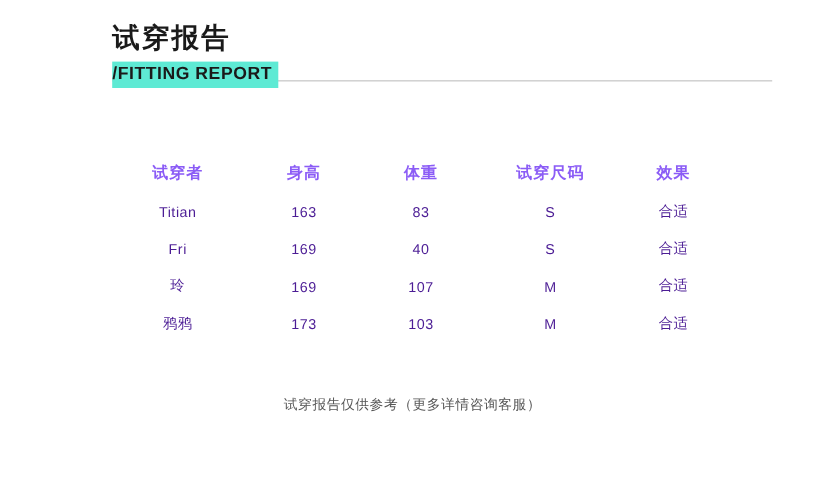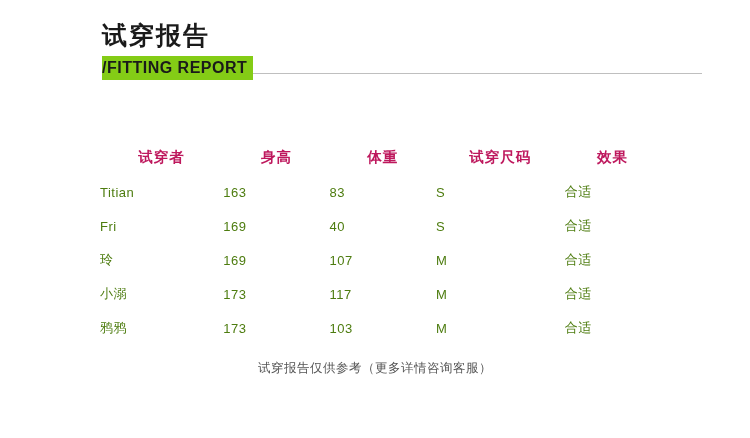--- a/index.html
+++ b/index.html
@@ -42,21 +42,21 @@
     margin-top: 4px;
     height: 24px;
   }
   .title-en {
     position: relative;
     display: inline-block;
     font-size: 16px;
     font-weight: bold;
     letter-spacing: 0.5px;
     color: #1a1a1a;
-    background: #84cc16;
+    background: #5eead4;
     padding-right: 6px;
     z-index: 2;
     line-height: 24px;
   }
   .header-rule {
     position: absolute;
     left: 0;
     right: 0;
     top: 17px;
     height: 1px;
@@ -72,29 +72,30 @@
     width: 560px;
   }
   table.fit-table {
     width: 100%;
     border-collapse: collapse;
     table-layout: fixed;
   }
   table.fit-table th {
     font-size: 14.5px;
     font-weight: bold;
-    color: #be185d;
+    color: #8b5cf6;
     letter-spacing: 1px;
     padding: 0 0 8px 0;
     text-align: center;
     white-space: nowrap;
   }
   table.fit-table td {
     font-size: 13px;
-    color: #4d7c0f;
+    color: #4c1d95;
+    text-align: center;
     padding: 8px 0;
     letter-spacing: 0.5px;
     white-space: nowrap;
   }
   .col-name   { width: 22%; }
   .col-height { width: 19%; }
   .col-weight { width: 19%; }
   .col-size   { width: 23%; }
   .col-effect { width: 17%; }
 
@@ -156,27 +157,20 @@
           <td>合适</td>
         </tr>
         <tr>
           <td>玲</td>
           <td>169</td>
           <td>107</td>
           <td>M</td>
           <td>合适</td>
         </tr>
         <tr>
-          <td>小溺</td>
-          <td>173</td>
-          <td>117</td>
-          <td>M</td>
-          <td>合适</td>
-        </tr>
-        <tr>
           <td>鸦鸦</td>
           <td>173</td>
           <td>103</td>
           <td>M</td>
           <td>合适</td>
         </tr>
       </tbody>
     </table>
   </div>
 

